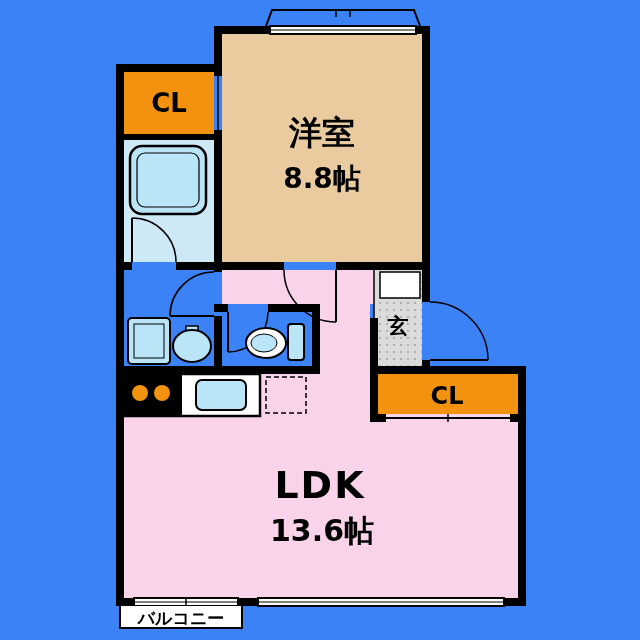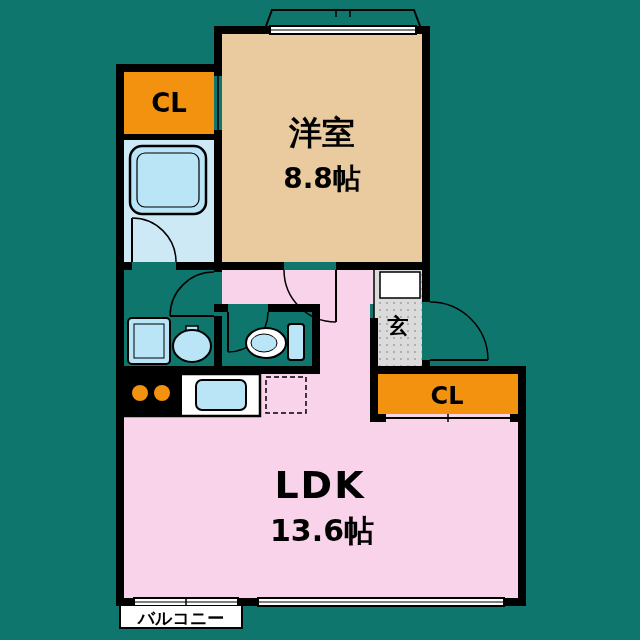--- a/index.html
+++ b/index.html
@@ -1,16 +1,16 @@
 <!DOCTYPE html>
 <html><head>
 <meta charset="utf-8">
 <style>
   html,body{margin:0;padding:0;background:#ffffff;}
-  .stage{position:relative;width:640px;height:640px;background:#0f766e;overflow:hidden;
+  .stage{position:relative;width:640px;height:640px;background:#3b82f6;overflow:hidden;
          font-family:"DejaVu Sans",sans-serif;}
   svg text{font-family:"DejaVu Sans","Liberation Sans",sans-serif;fill:#000;}
 </style>
 </head>
 <body>
 
 <div class="stage">
 <svg width="640" height="640" viewBox="0 0 640 640">
   <defs>
     <pattern id="gdots" width="7" height="7" patternUnits="userSpaceOnUse">

